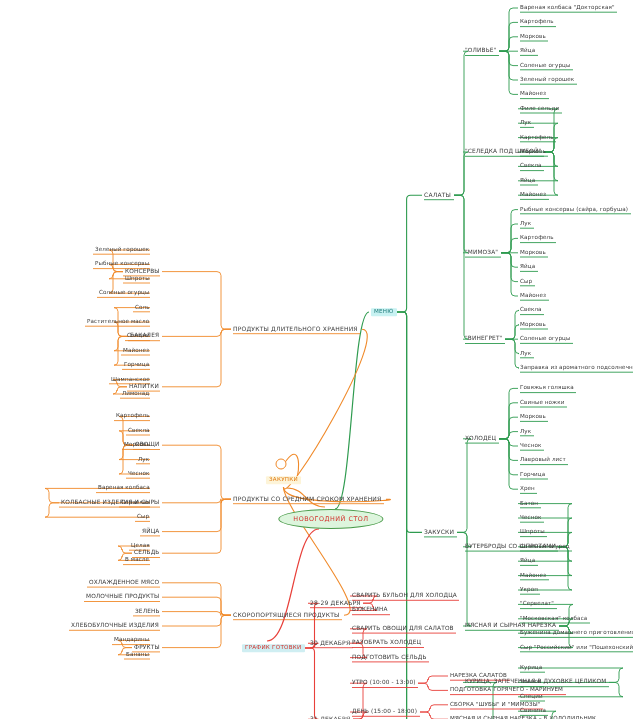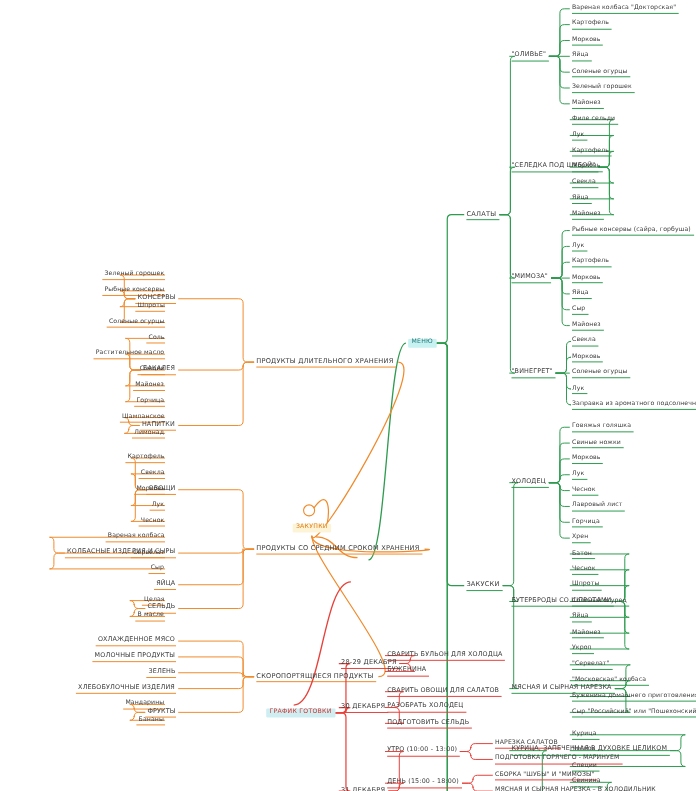--- a/index.html
+++ b/index.html
@@ -435,15 +435,16 @@
       <div class="node lv3 cap" style="left: 450px; top: 676px;">НАРЕЗКА САЛАТОВ</div>
       <div class="node lv3 cap" style="left: 450px; top: 690.4px;">ПОДГОТОВКА ГОРЯЧЕГО - МАРИНУЕМ</div>
       <div class="node lv2 cap" style="left: 352px; top: 683.2px;">УТРО (10:00 - 13:00)</div>
       <div class="node lv3 cap" style="left: 450px; top: 704.8px;">СБОРКА "ШУБЫ" И "МИМОЗЫ"</div>
       <div class="node lv3 cap" style="left: 450px; top: 719.2px;">МЯСНАЯ И СЫРНАЯ НАРЕЗКА – В ХОЛОДИЛЬНИК</div>
       <div class="node lv2 cap" style="left: 352px; top: 712px;">ДЕНЬ (15:00 - 18:00)</div>
       <div class="node lv1 cap" style="left: 310px; top: 719.2px;">31 ДЕКАБРЯ</div>
       <div class="node branch-label lbl-sched" style="left: 242px; top: 648px;">ГРАФИК ГОТОВКИ</div>
     </div>
 
+  <div class="center-node" id="center-node" style="left:331px;top:519px;">НОВОГОДНИЙ СТОЛ</div>
 
   <div class="float-dot" style="left:281px;top:464px;"></div>
 </div>
 
 </body></html>

